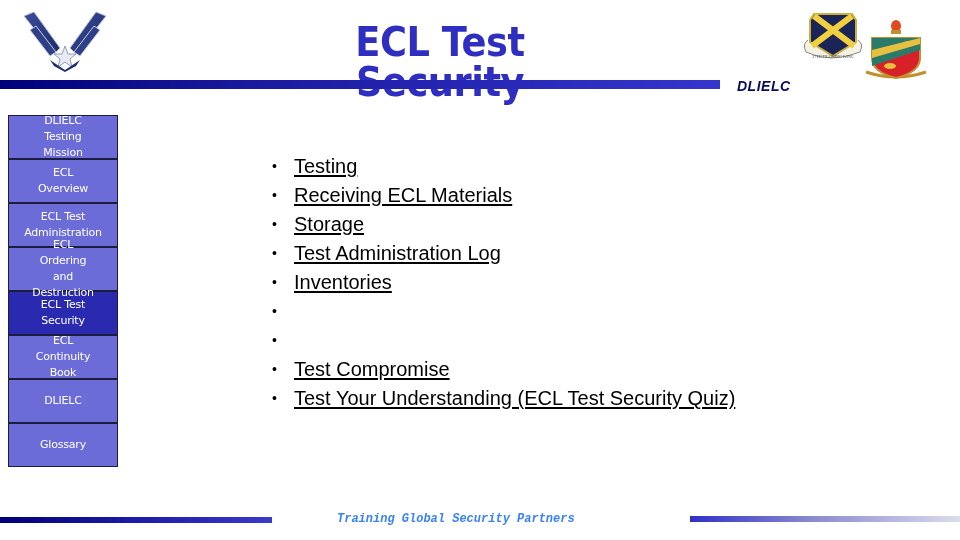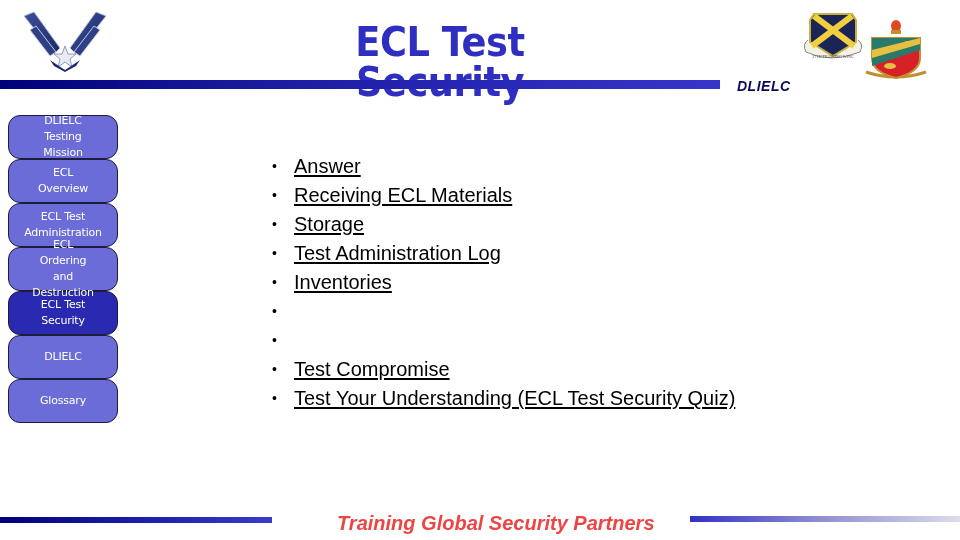--- a/index.html
+++ b/index.html
@@ -77,21 +77,21 @@
       display: flex;
       align-items: center;
       justify-content: center;
       text-align: center;
       box-sizing: border-box;
       width: 110px;
       height: 44px;
       margin-bottom: 0px;
       background: #6c6cd8;
       border: 1.5px solid #1c1c3c;
-      border-radius: 12px;
+      border-radius: 0;
       color: #ffffff;
       font-family: "DejaVu Sans", sans-serif;
       font-size: 11px;
       line-height: 1.45;
       padding: 0 20px;
       cursor: pointer;
       letter-spacing: -0.2px;
     }
     .nav-btn.active {
       background: #2a2ab0;
@@ -131,25 +131,25 @@
       left: 0;
       top: 517px;
       width: 272px;
       height: 6px;
       background: linear-gradient(to right, #00007a 0%, #1c1ca8 50%, #3a3acc 100%);
     }
     .footer-text {
       position: absolute;
       left: 337px;
       top: 512px;
-      font-family: Liberation Sans, sans-serif;
+      font-family: Liberation Mono, monospace;
       font-style: italic;
       font-weight: bold;
-      font-size: 20px;
-      color: #ef4444;
+      font-size: 12px;
+      color: #3b82f6;
     }
     .footer-bar-right {
       position: absolute;
       left: 690px;
       top: 516px;
       width: 270px;
       height: 6px;
       background: linear-gradient(to right, #3030c8 0%, #8a8ad0 45%, #dcdcec 100%);
     }
   </style>
@@ -209,31 +209,34 @@
   <div class="nav-btn">
     <span>ECL Test Administration</span>
   </div>
   <div class="nav-btn">
     <span>ECL Ordering and Destruction</span>
   </div>
   <div class="nav-btn active">
     <span>ECL Test Security</span>
   </div>
   <div class="nav-btn">
+    <span>ECL Continuity Book</span>
+  </div>
+  <div class="nav-btn">
     <span>DLIELC</span>
   </div>
   <div class="nav-btn">
     <span>Glossary</span>
   </div>
 </nav>
 
 <ul class="content-list">
   <li>
     <span class="bullet">•</span>
-    <a href="#">Answer</a>
+    <a href="#">Testing</a>
   </li>
   <li>
     <span class="bullet">•</span>
     <a href="#">Receiving ECL Materials</a>
   </li>
   <li>
     <span class="bullet">•</span>
     <a href="#">Storage</a>
   </li>
   <li>

